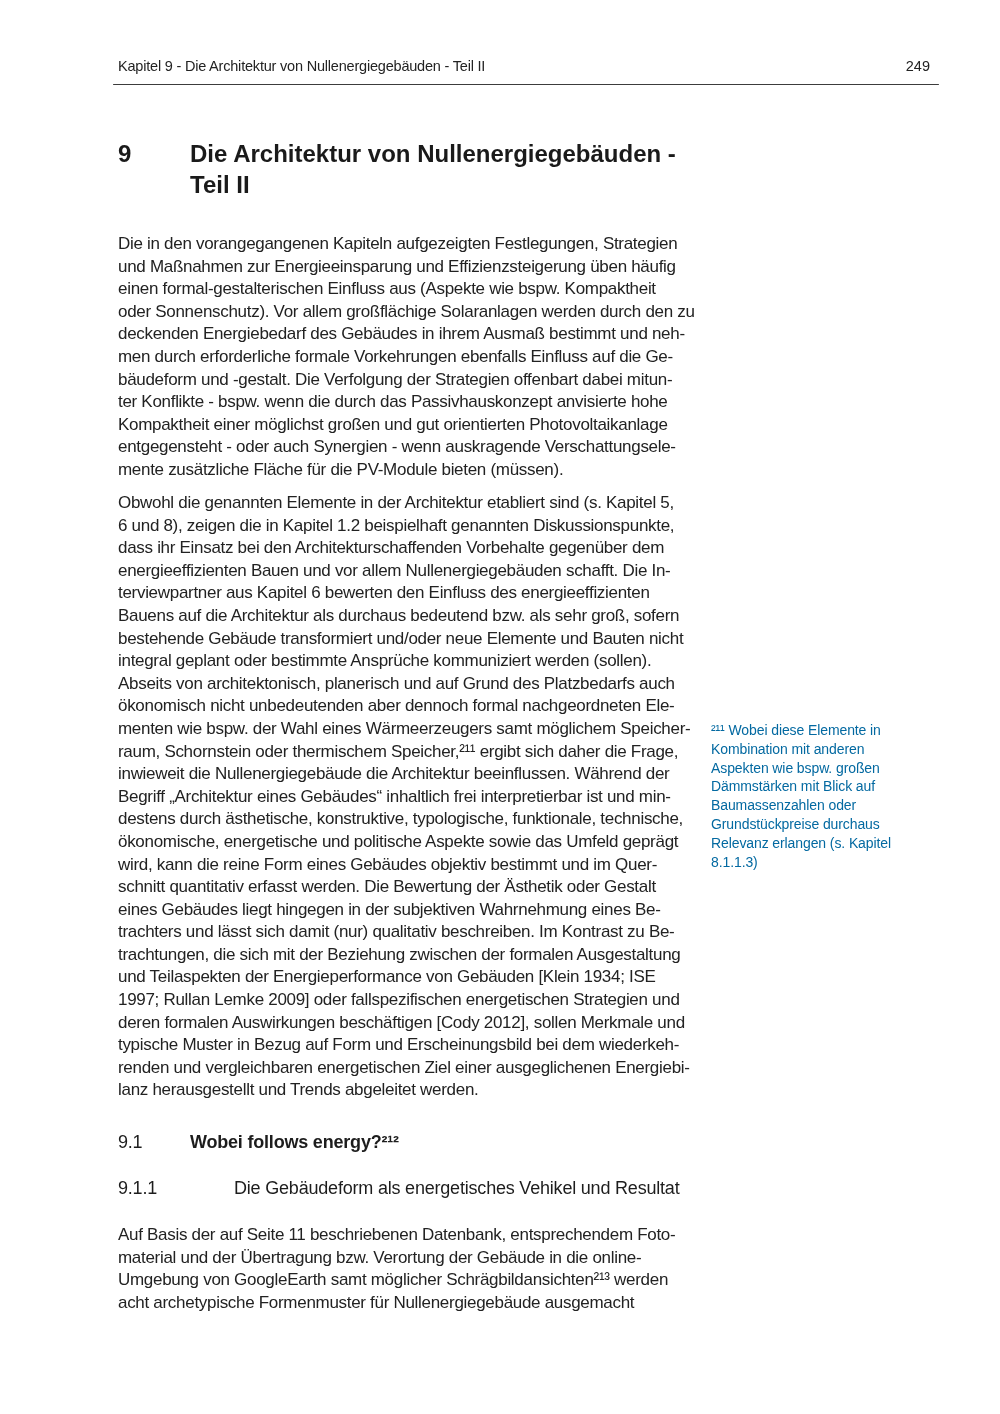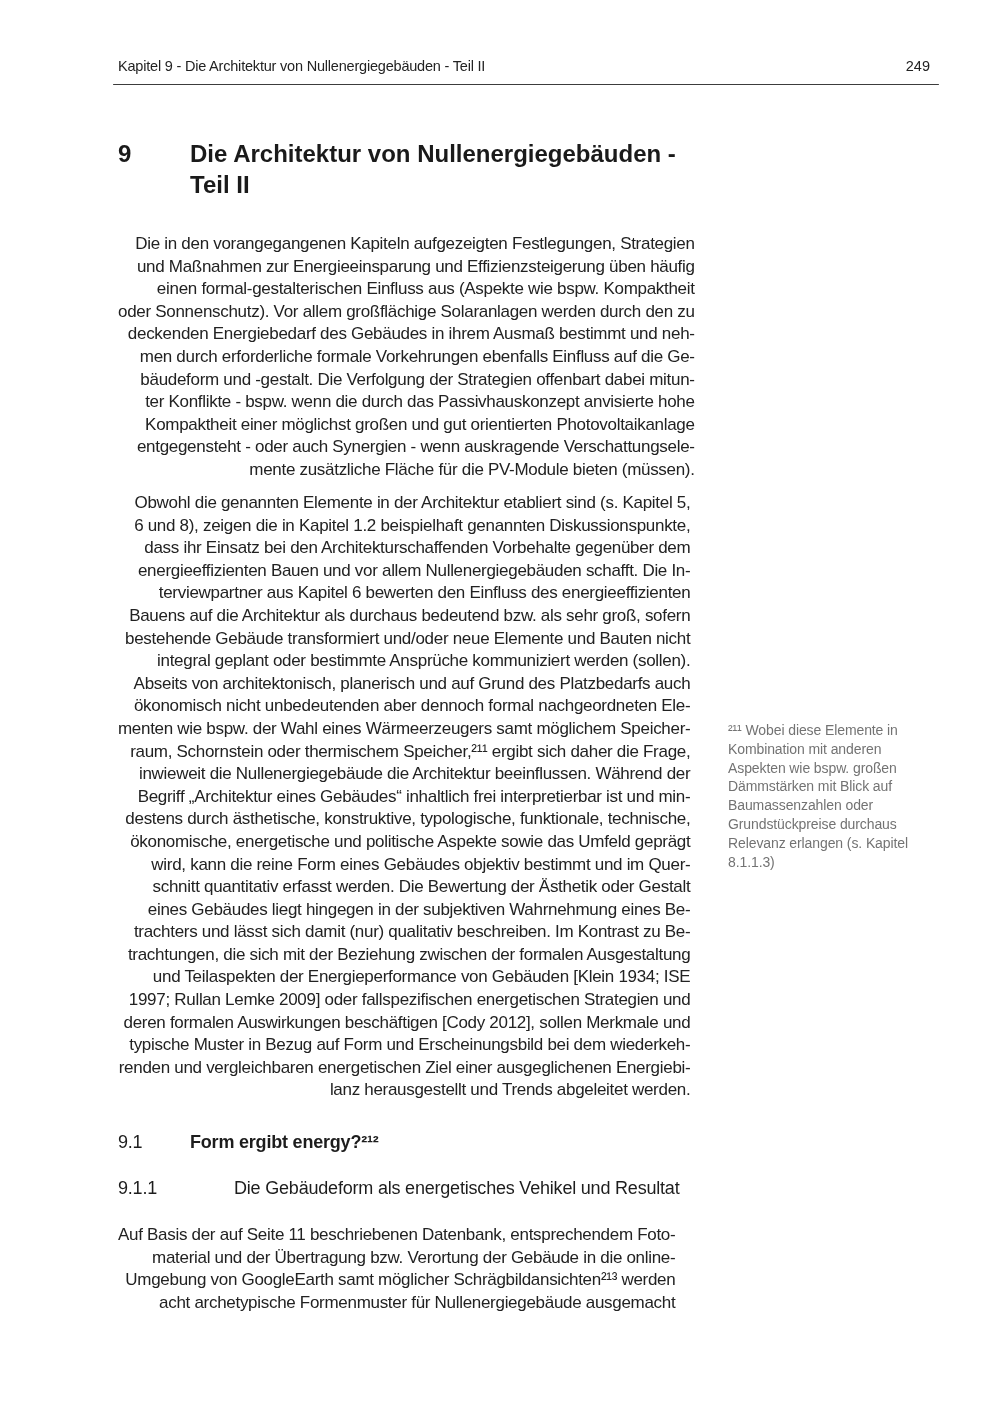--- a/index.html
+++ b/index.html
@@ -42,48 +42,47 @@
   }
   .chapter-heading .num { width: 72px; flex: 0 0 72px; }
   .chapter-heading .title { white-space: pre; }
 
   .body-text {
     white-space: pre;
     font-size: 17px;
     line-height: 22.6px;
     letter-spacing: -0.3px;
     color: #222222;
-    text-align: right;
   }
   .p1 { left: 118px; top: 233px; }
   .p2 { left: 118px; top: 492px; }
   .p3 { left: 118px; top: 1224px; }
 
   .sec-heading {
     left: 118px;
     display: flex;
     font-size: 18px;
     line-height: 24px;
     color: #1d1d1d;
     letter-spacing: -0.2px;
   }
   .sec-heading .num { width: 72px; flex: 0 0 72px; font-weight: 400; }
   .s91 { top: 1130px; }
   .s91 .title { font-weight: bold; }
   .s911 { top: 1176px; gap: 44px; }
   .s911 .title { font-weight: 400; text-align: right; }
 
   .margin-note {
-    left: 728px;
+    left: 711px;
     width: 200px;
     white-space: pre;
     font-size: 14px;
     line-height: 18.8px;
     letter-spacing: -0.1px;
-    color: #737373;
+    color: #0369a1;
   }
   .n211 { top: 721px; }
   .n212 { top: 1219px; }
   .italic { font-style: italic; }
 </style>
 </head>
 <body>
 
 <div class="page">
 
@@ -143,21 +142,21 @@
 Kombination mit anderen
 Aspekten wie bspw. großen
 Dämmstärken mit Blick auf
 Baumassenzahlen oder
 Grundstückpreise durchaus
 Relevanz erlangen (s. Kapitel
 8.1.1.3)</div>
 
   <div class="abs sec-heading s91">
     <span class="num">9.1</span>
-    <span class="title">Form ergibt energy?²¹²</span>
+    <span class="title">Wobei follows energy?²¹²</span>
   </div>
 
   <div class="abs sec-heading s911">
     <span class="num">9.1.1</span>
     <span class="title">Die Gebäudeform als energetisches Vehikel und Resultat</span>
   </div>
 
   <div class="abs body-text p3">Auf Basis der auf Seite 11 beschriebenen Datenbank, entsprechendem Foto-
 material und der Übertragung bzw. Verortung der Gebäude in die online-
 Umgebung von GoogleEarth samt möglicher Schrägbildansichten²¹³ werden

